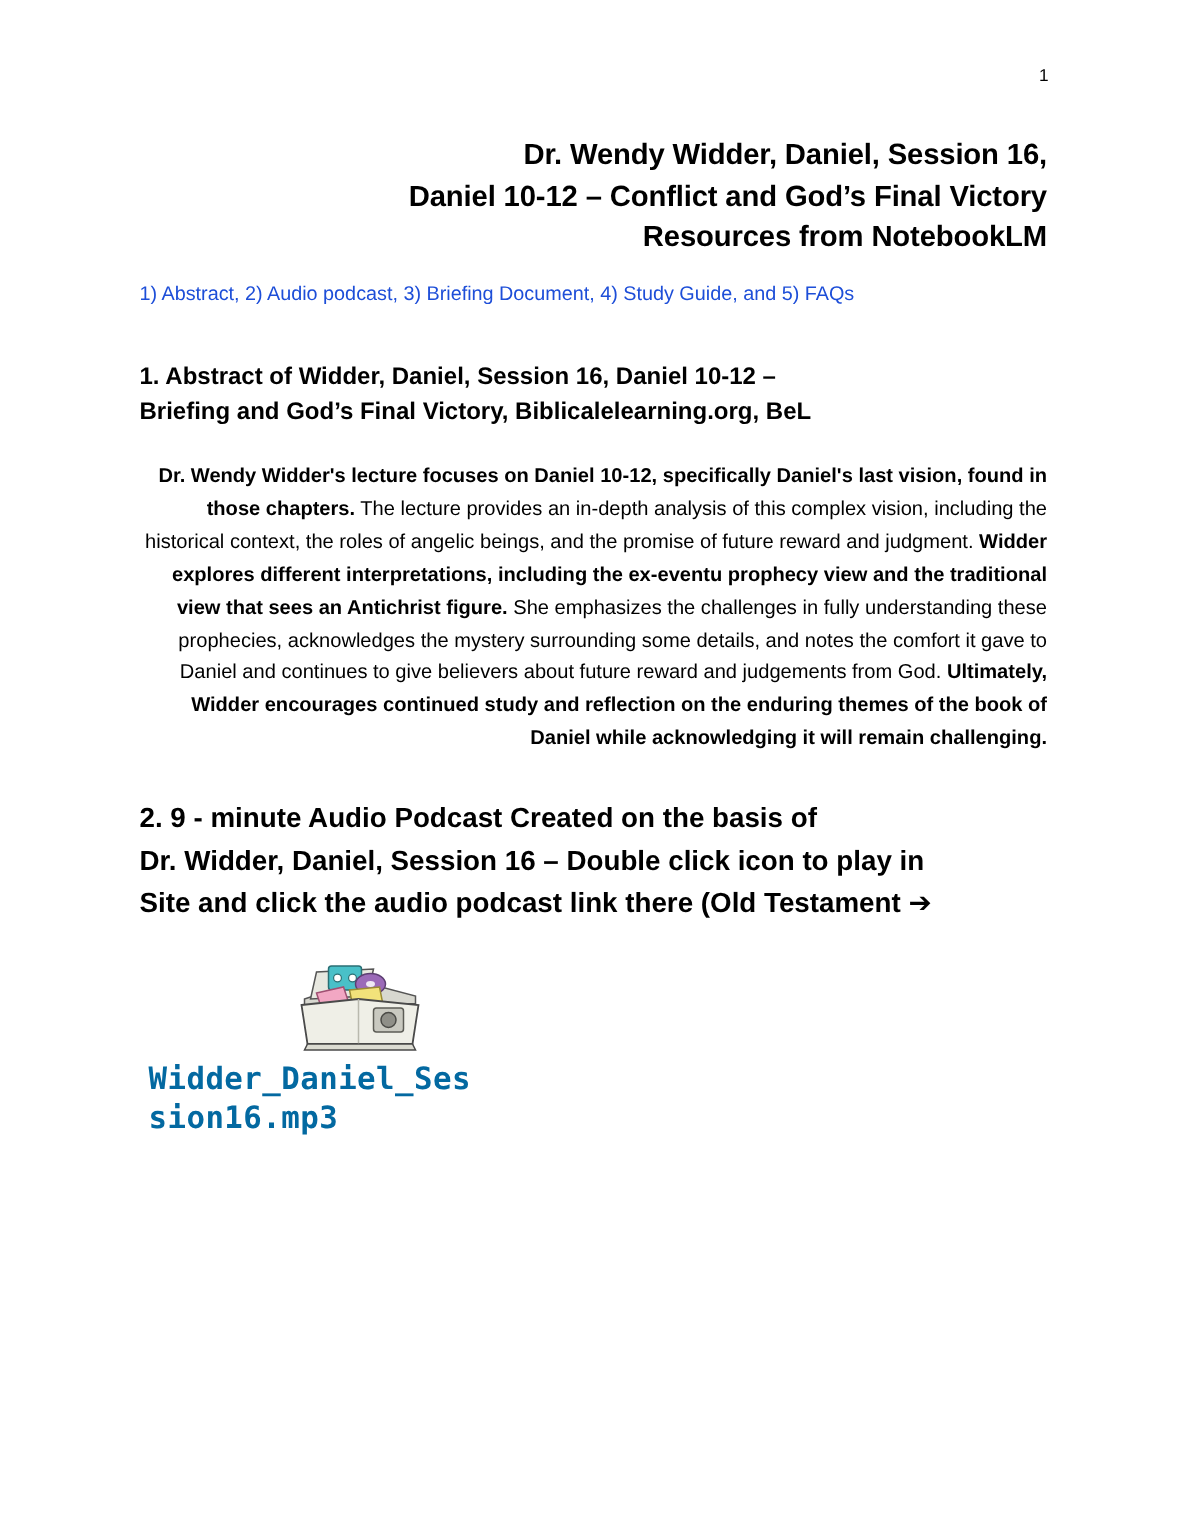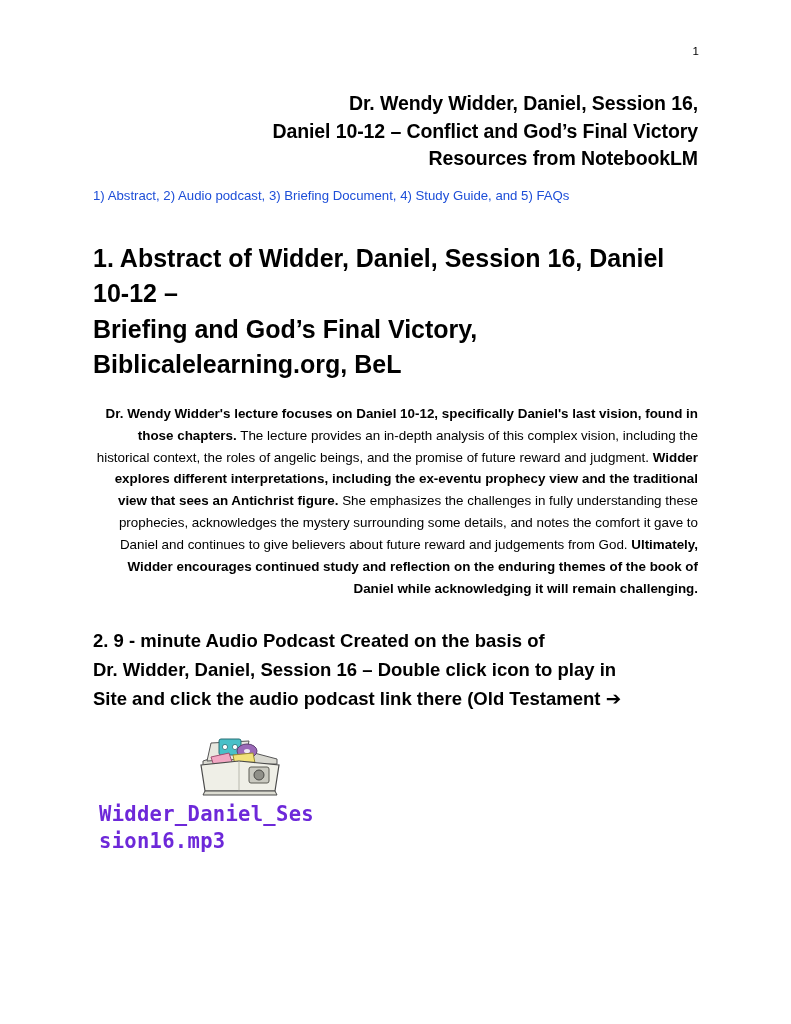--- a/index.html
+++ b/index.html
@@ -46,21 +46,21 @@
   .doc-title .line {
     display: block;
   }
   .subtitle-line {
     margin-top: 14px;
     font-size: 13.2px;
     line-height: 1.35;
     color: #1d4ed8;
   }
   h2.section {
-    font-size: 25px;
+    font-size: 16px;
     font-weight: bold;
     line-height: 1.42;
     margin: 36px 0 0 0;
   }
   h2.section .line {
     display: block;
   }
   p.body-para {
     font-size: 13.4px;
     line-height: 1.63;
@@ -98,21 +98,21 @@
   .audio-filename {
     position: absolute;
     left: 6px;
     top: 70px;
     width: 330px;
     font-family: "DejaVu Sans Mono", monospace;
     font-weight: bold;
     font-size: 20.5px;
     line-height: 1.28;
     letter-spacing: 0.3px;
-    color: #6d28d9;
+    color: #0369a1;
   }
 </style>
 </head>
 <body>
 
 <div class="page">
 
   <div class="page-number">1</div>
 
   <div class="content">

